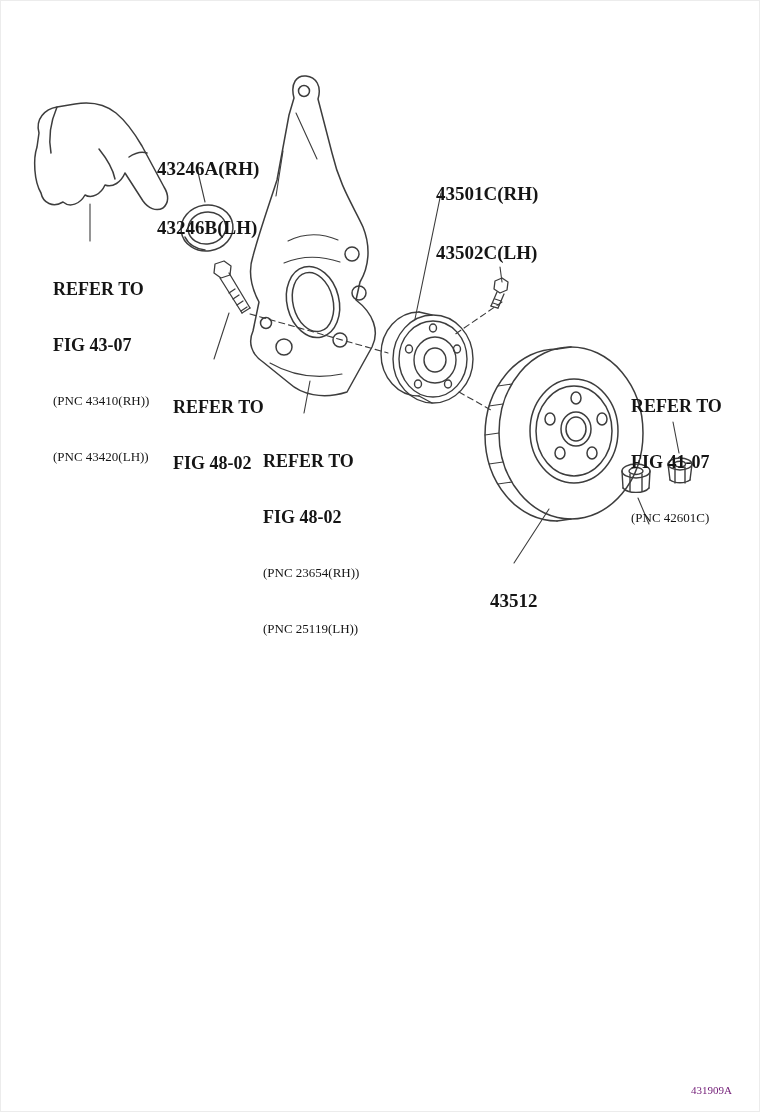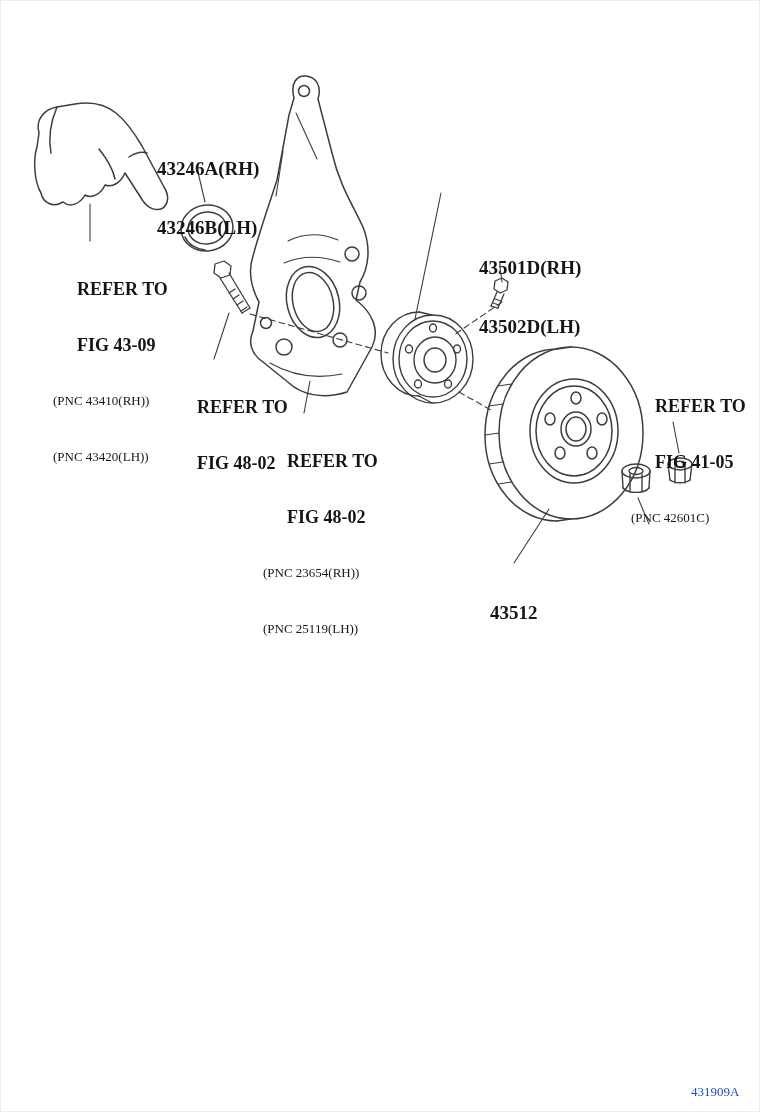--- a/index.html
+++ b/index.html
@@ -6,23 +6,23 @@
   html,body { margin:0; padding:0; background:#fff; }
   .page {
     position:relative; width:760px; height:1112px;
     background:var(--bg); border:1px solid #ececec; box-sizing:border-box;
     font-family:Liberation Serif, serif; overflow:hidden;
   }
   .art { position:absolute; left:0; top:0; }
   .art * { vector-effect:non-scaling-stroke; }
   .callout { position:absolute; color:var(--text); font-weight:700; white-space:pre; }
   .pn > div { font-size:19px; line-height:23px; }
-  .ref-bold { font-size:18px; line-height:20px; font-weight:700;margin-left:24px; }
+  .ref-bold { font-size:18px; line-height:20px; font-weight:700; }
   .ref-pnc  { font-size:13px; line-height:20px; font-weight:400; }
-  .footer-code { position:absolute; font-size:13px; font-weight:400; color:#1d4ed8; }
+  .footer-code { position:absolute; font-size:11px; font-weight:400; color:#701a75; }
 </style>
 </head>
 <body>
 
 <div class="page">
 
   <svg class="art" width="760" height="1112" viewBox="0 0 760 1112" fill="none" stroke="#3d3d3d" stroke-linecap="round" stroke-linejoin="round">
 
     <g stroke-width="1.5">
       <path d="M 38,132 C 34,118 44,108 56,106 L 74,103 C 92,100 105,104 115,112
@@ -153,51 +153,51 @@
       <line x1="501" y1="301" x2="453" y2="334"></line>
       <line x1="458" y1="391" x2="490" y2="409"></line>
     </g>
   </svg>
 
   <div class="callout pn" style="left:156px; top:120px;">
     <div>43246A(RH)</div>
     <div>43246B(LH)</div>
   </div>
 
-
-  <div class="callout pn" style="left:478px; top:219px;">
-    <div>43501D(RH)</div>
-    <div>43502D(LH)</div>
-  </div>
-
-  <div class="callout pn" style="left:489px; top:564px;text-align:right;">
+  <div class="callout pn" style="left:435px; top:145px;">
+    <div>43501C(RH)</div>
+    <div>43502C(LH)</div>
+  </div>
+
+
+  <div class="callout pn" style="left:489px; top:552px;text-align:right;">
     <div>43512</div>
   </div>
 
 
   <div class="callout" style="left:52px; top:242px;">
     <div class="ref-bold">REFER TO</div>
-    <div class="ref-bold">FIG 43-09</div>
+    <div class="ref-bold">FIG 43-07</div>
     <div class="ref-pnc">(PNC 43410(RH))</div>
     <div class="ref-pnc">(PNC 43420(LH))</div>
   </div>
 
   <div class="callout" style="left:172px; top:360px;">
     <div class="ref-bold">REFER TO</div>
     <div class="ref-bold">FIG 48-02</div>
   </div>
 
   <div class="callout" style="left:262px; top:414px;">
     <div class="ref-bold">REFER TO</div>
     <div class="ref-bold">FIG 48-02</div>
     <div class="ref-pnc">(PNC 23654(RH))</div>
     <div class="ref-pnc">(PNC 25119(LH))</div>
   </div>
 
   <div class="callout" style="left:630px; top:359px;">
     <div class="ref-bold">REFER TO</div>
-    <div class="ref-bold">FIG 41-05</div>
+    <div class="ref-bold">FIG 41-07</div>
     <div class="ref-pnc">(PNC 42601C)</div>
   </div>
 
   <div class="footer-code" style="left:690px; top:1083px;">431909A</div>
 
 </div>
 
 </body></html>

